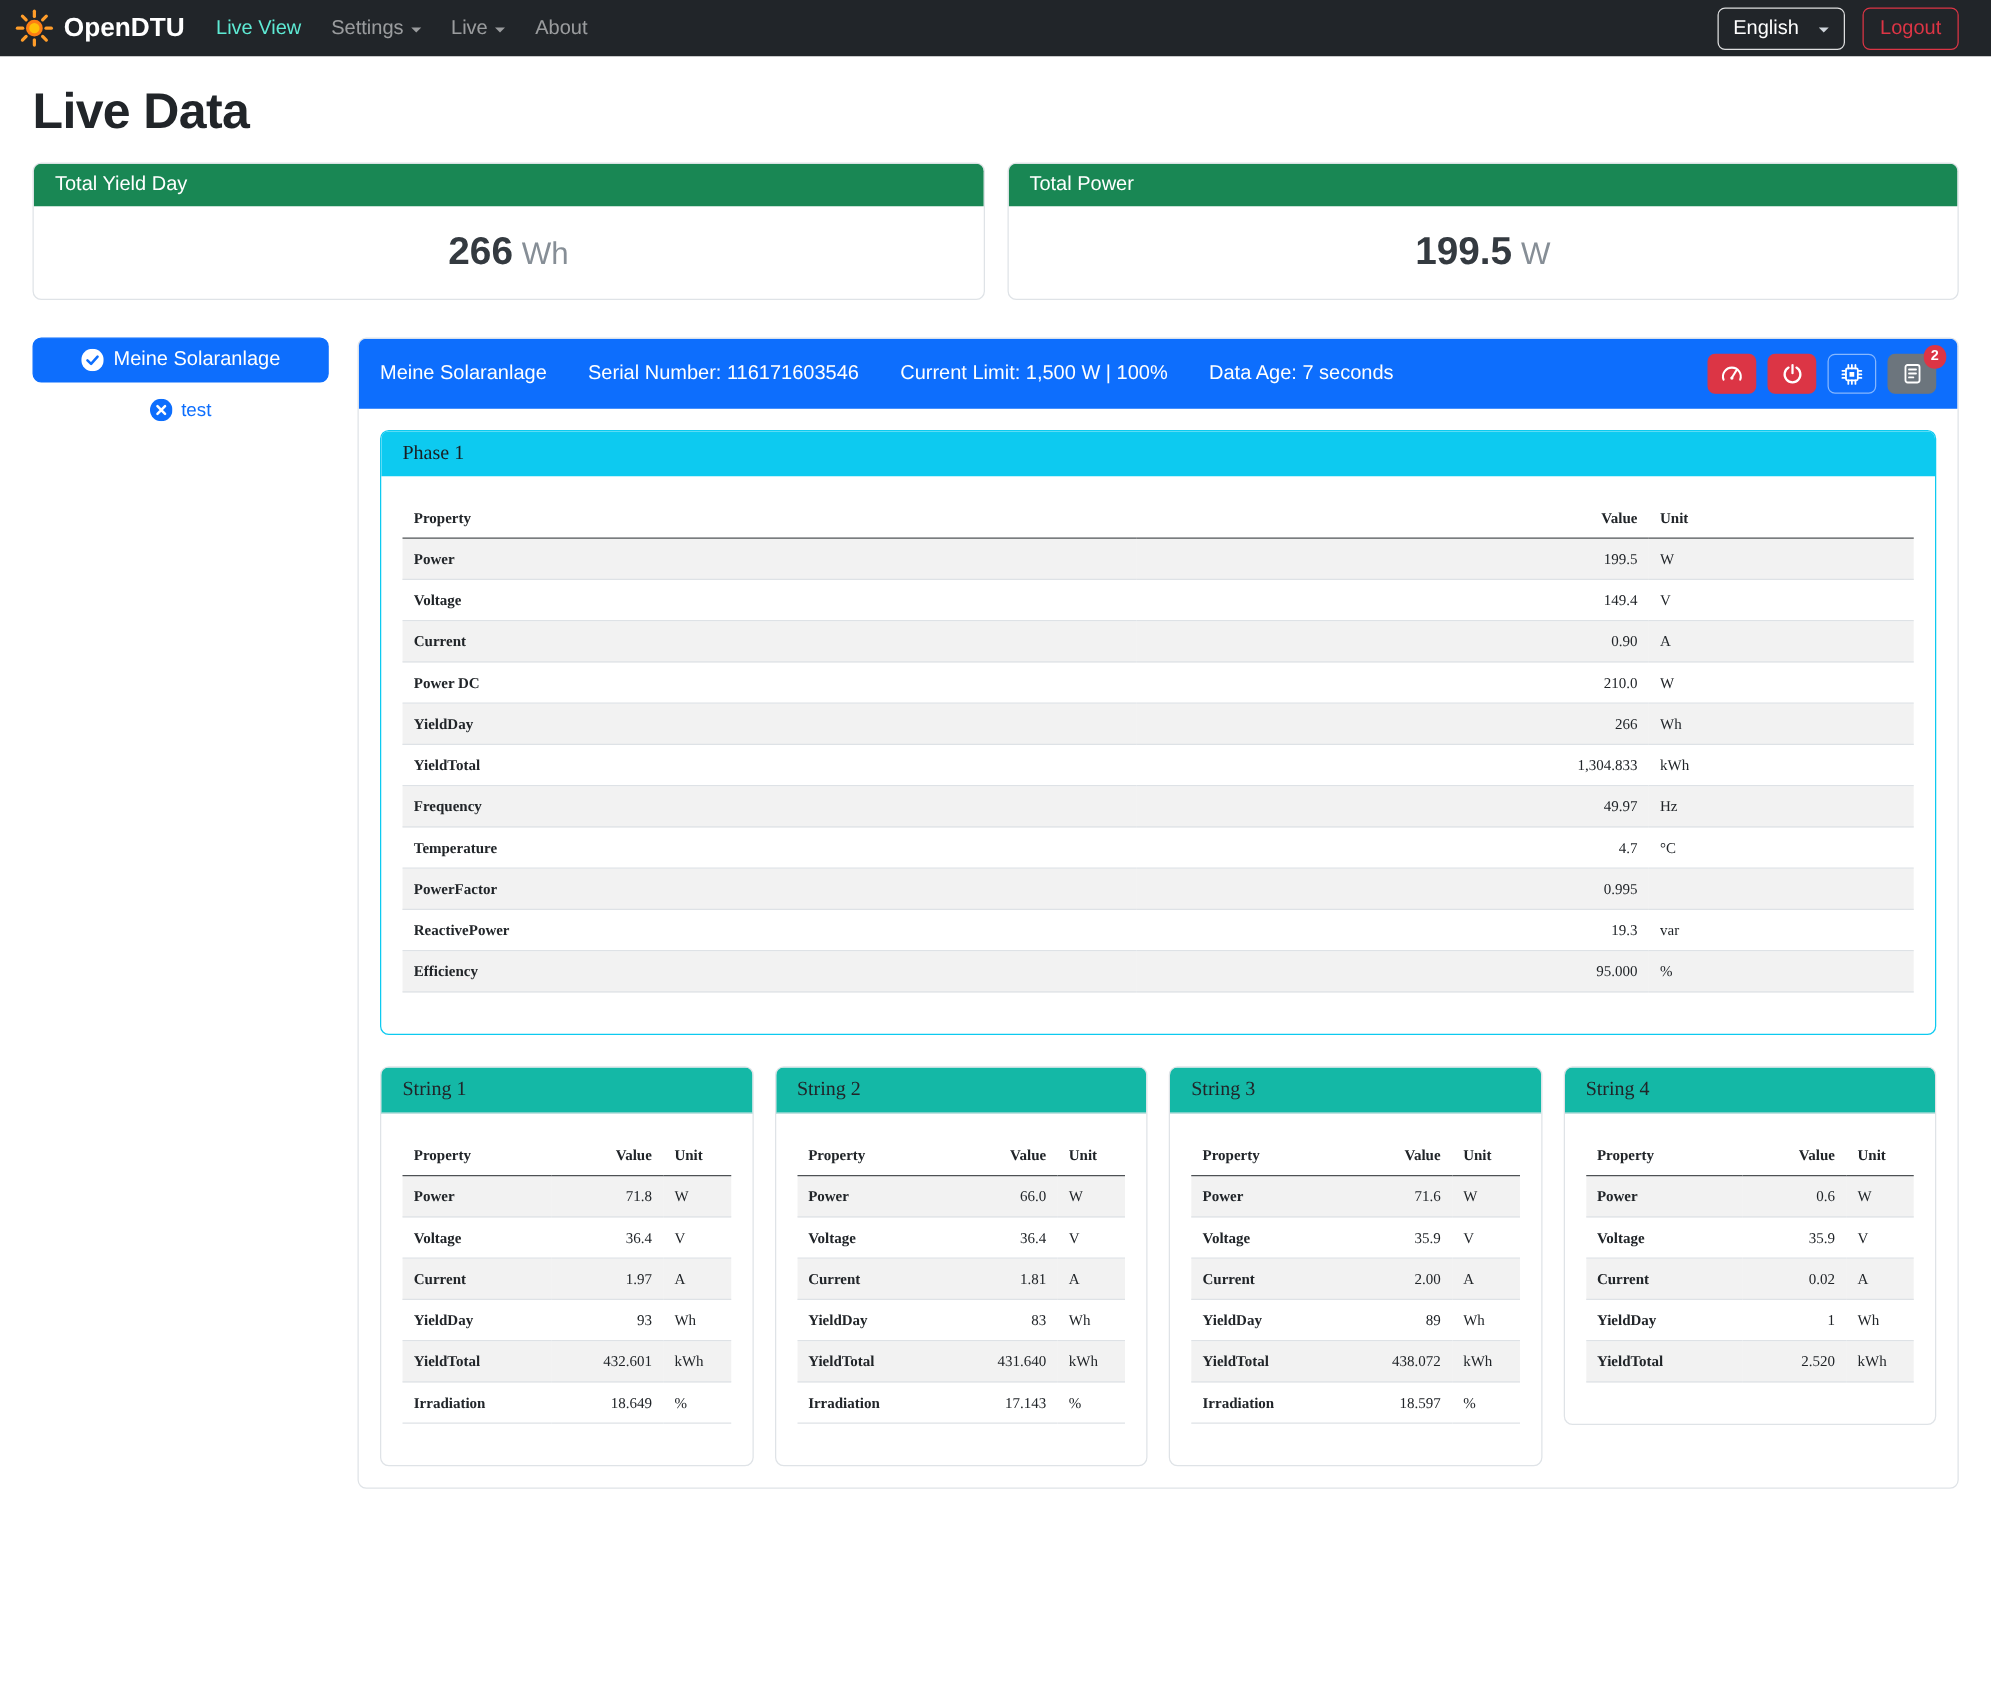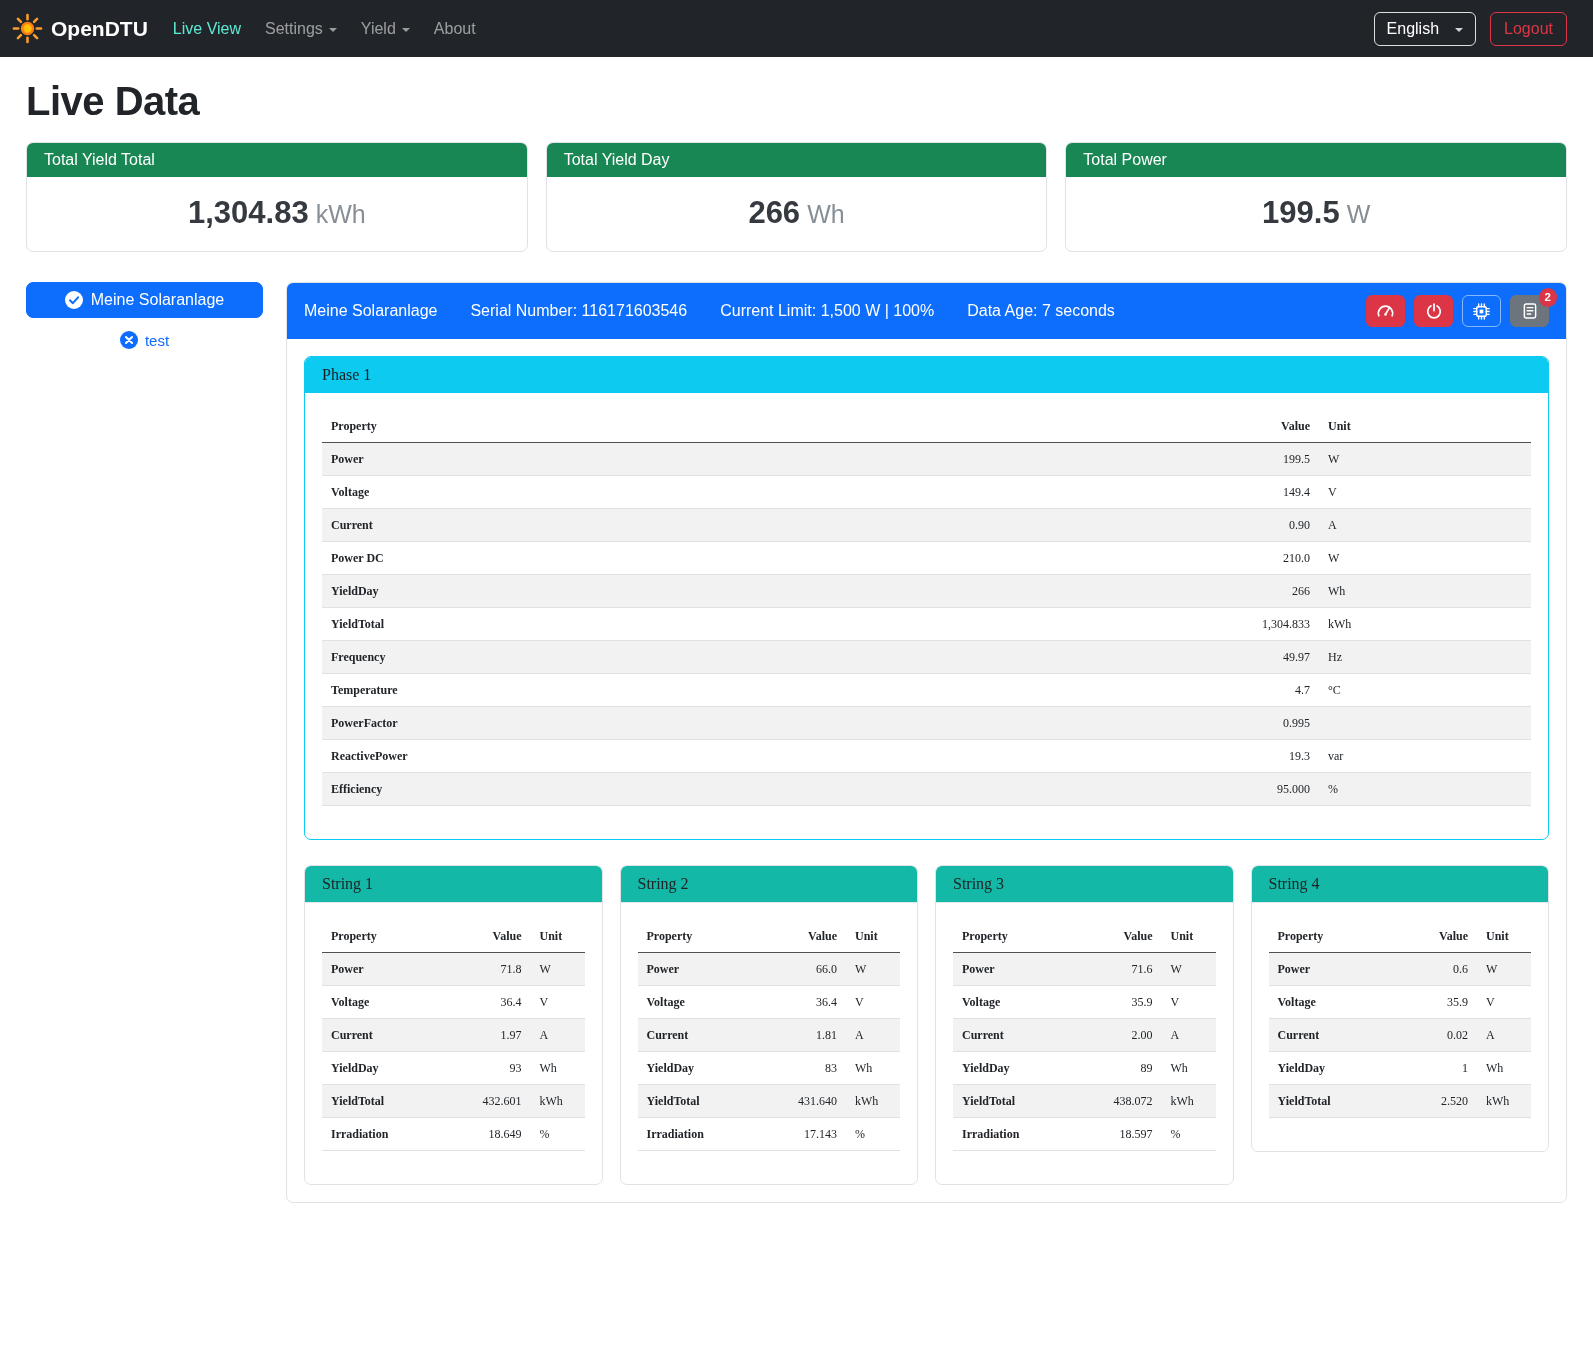--- a/index.html
+++ b/index.html
@@ -5,21 +5,21 @@
   * { box-sizing: border-box; margin: 0; padding: 0; }
   html,body { background:#fff; }
   body {
     width: 1593px;
     font-family: "Liberation Sans", sans-serif;
     color: #212529;
     -webkit-font-smoothing: antialiased;
   }
   
   .navbar {
-    height: 57px;
+    height: 45px;
     background: #212529;
     display: flex;
     align-items: center;
     padding: 0 26px 0 12px;
   }
   .brand { display:flex; align-items:center; gap:8px; margin-right:14px; cursor:pointer; text-decoration:none; }
   .brand-text { color:#fff; font-size:21px; font-weight:600; }
   .nav-links { display:flex; align-items:center; gap:2px; }
   .nav-item {
     color: rgba(255,255,255,.55);
@@ -134,44 +134,38 @@
     </span>
     <span class="brand-text">OpenDTU</span>
   </a>
   <div class="nav-links">
     <a class="nav-item active">Live View</a>
     <a class="nav-item">
       <span>Settings</span>
       <span class="caret"></span>
     </a>
     <a class="nav-item">
-      <span>Yield</span>
+      <span>Live</span>
       <span class="caret"></span>
     </a>
     <a class="nav-item">About</a>
   </div>
   <div class="nav-right">
     <div class="lang-select">
       <span>English</span>
       <span class="caret"></span>
     </div>
     <button class="logout-btn">Logout</button>
   </div>
 </nav>
 
 <div class="container">
   <h1 class="page-title">Live Data</h1>
 
   <div class="summary-row">
-    <div class="summary-card">
-      <div class="summary-card-header">Total Yield Total</div>
-      <div class="summary-card-body">
-        <span class="summary-value">1,304.83</span><span class="summary-unit">kWh</span>
-      </div>
-    </div>
     <div class="summary-card">
       <div class="summary-card-header">Total Yield Day</div>
       <div class="summary-card-body">
         <span class="summary-value">266</span><span class="summary-unit">Wh</span>
       </div>
     </div>
     <div class="summary-card">
       <div class="summary-card-header">Total Power</div>
       <div class="summary-card-body">
         <span class="summary-value">199.5</span><span class="summary-unit">W</span>

